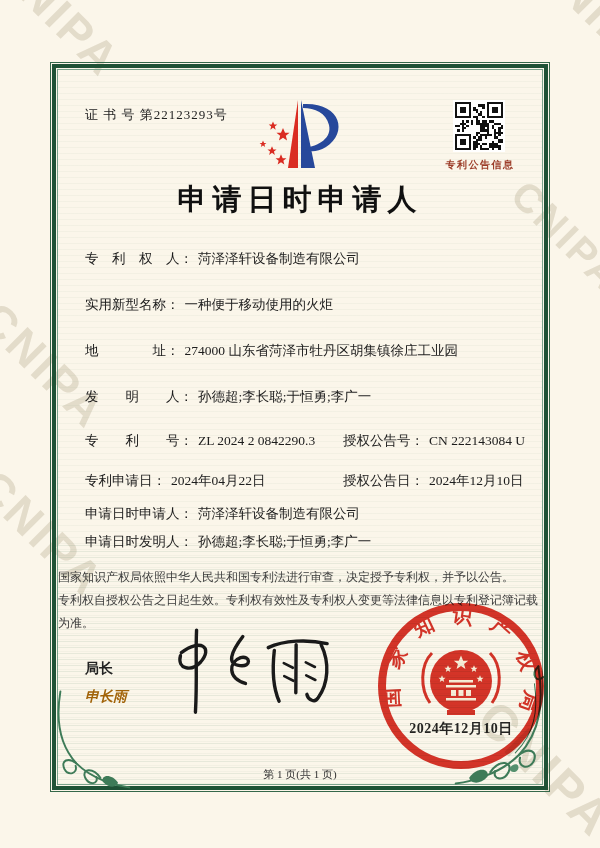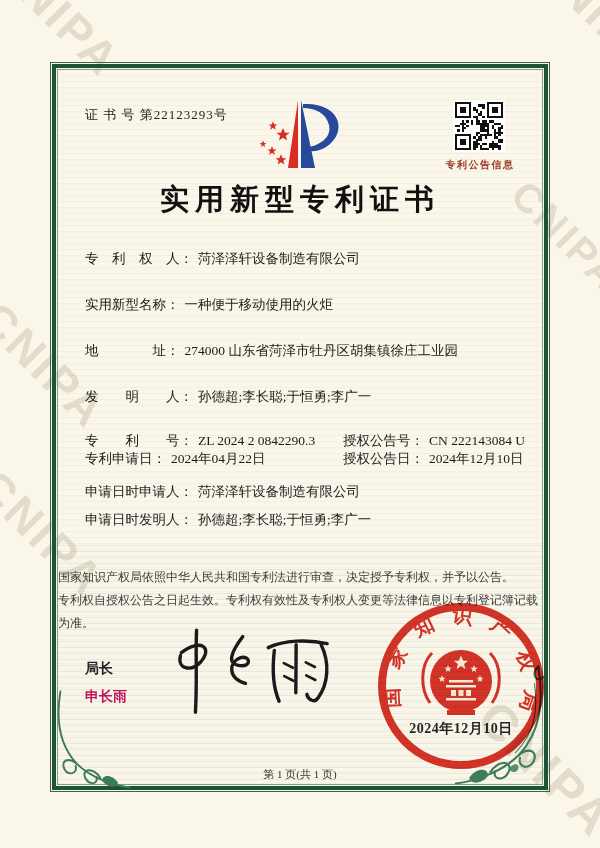--- a/index.html
+++ b/index.html
@@ -25,30 +25,30 @@
   .cert-no{position:absolute;left:85px;top:106px;font-size:13px;letter-spacing:1px;color:#222;}
   .logo{position:absolute;left:248px;top:94px;width:104px;height:82px;}
   .qr-box{position:absolute;left:453px;top:100px;width:52px;height:52px;background:#fff;padding:2px;box-sizing:border-box;}
   .qr-svg{width:100%;height:100%;shape-rendering:crispEdges;}
   .qr-caption{position:absolute;left:438px;top:158px;width:84px;text-align:center;
     font-size:10px;font-weight:bold;letter-spacing:1.5px;color:#9c3c28;}
   .title{position:absolute;left:0;right:0;top:180px;text-align:center;
     font-size:29px;font-weight:bold;letter-spacing:6px;color:#101010;}
   .rows{position:absolute;left:85px;top:250px;font-size:13.5px;}
   .row{position:relative;white-space:nowrap;}
-  .mb28{margin-bottom:28px}.mb26{margin-bottom:26px}.mb22{}
+  .mb28{margin-bottom:28px}.mb26{margin-bottom:26px}.mb22{margin-bottom:22px}
   .mb15{margin-bottom:15px}.mb16{margin-bottom:10px}
   .val{margin-left:5px}
   .c2{position:absolute;left:258px;top:0;}
   .statement{position:absolute;left:58px;right:58px;top:566px;text-align:left;
     font-size:12px;line-height:23px;color:#3c3c3c;}
   .sig-title{position:absolute;left:85px;top:660px;font-size:14px;font-weight:bold;
     font-family:"Liberation Sans","DejaVu Sans",sans-serif;color:#222;}
   .sig-name{position:absolute;left:85px;top:688px;font-size:14px;font-weight:bold;
-    font-family:"Liberation Sans","DejaVu Sans",sans-serif;color:#be185d;}
+    font-family:"Liberation Sans","DejaVu Sans",sans-serif;color:#a16207;font-style:italic;}
   .sig{position:absolute;left:168px;top:620px;width:180px;height:102px;}
   .seal{position:absolute;left:374px;top:599px;width:174px;height:174px;opacity:.93;mix-blend-mode:multiply;}
   .fl-r{position:absolute;left:450px;top:660px;width:96px;height:130px;}
   .fl-l{position:absolute;left:54px;top:684px;width:80px;height:106px;transform:scaleX(-1);}
   .footer{position:absolute;left:0;right:0;top:767px;text-align:center;font-size:11px;color:#333;}
 </style>
 </head>
 <body>
 
 <div class="wm" style="left:-20px;top:-14px">CNIPA</div>
@@ -234,21 +234,21 @@
         <rect x="12" y="20" width="1" height="1"></rect>
         <rect x="13" y="20" width="1" height="1"></rect>
         <rect x="14" y="20" width="1" height="1"></rect>
         <rect x="16" y="20" width="1" height="1"></rect>
         <rect x="19" y="20" width="1" height="1"></rect>
       </g>
   </svg>
 </div>
 <div class="qr-caption">专利公告信息</div>
 
-<div class="title">实用新型专利证书</div>
+<div class="title">申请日时申请人</div>
 
 <div class="rows">
   <div class="row mb28">
     <span>专　利　权　人：</span><span class="val">菏泽泽轩设备制造有限公司</span>
   </div>
   <div class="row mb28">
     <span>实用新型名称：</span><span class="val">一种便于移动使用的火炬</span>
   </div>
   <div class="row mb28">
     <span>地　　　　址：</span><span class="val">274000 山东省菏泽市牡丹区胡集镇徐庄工业园</span>

